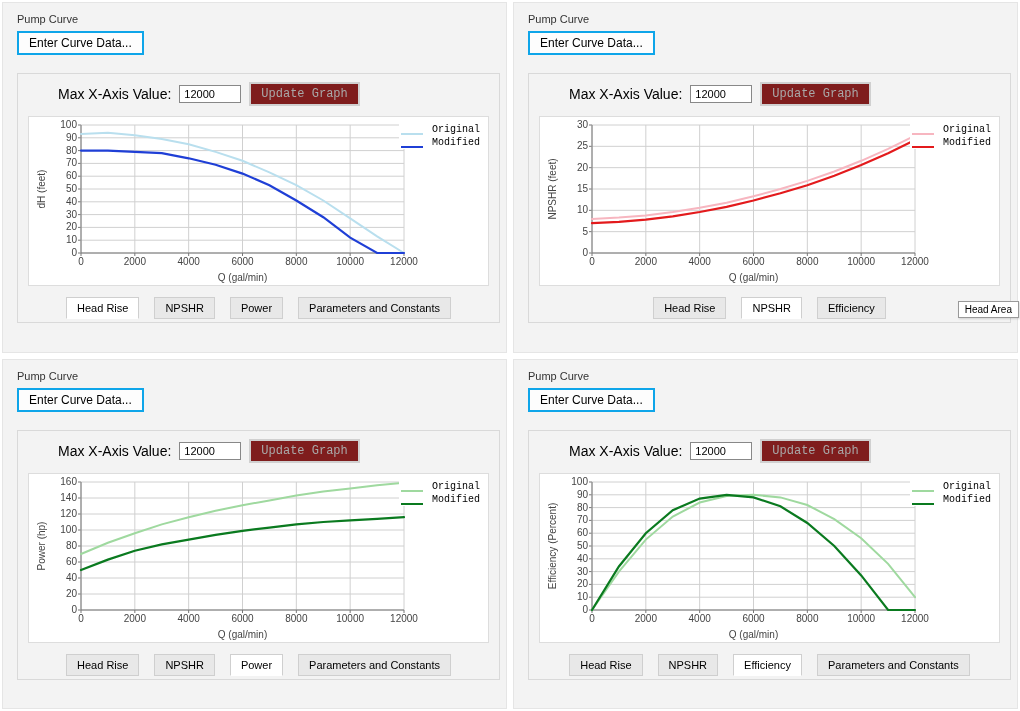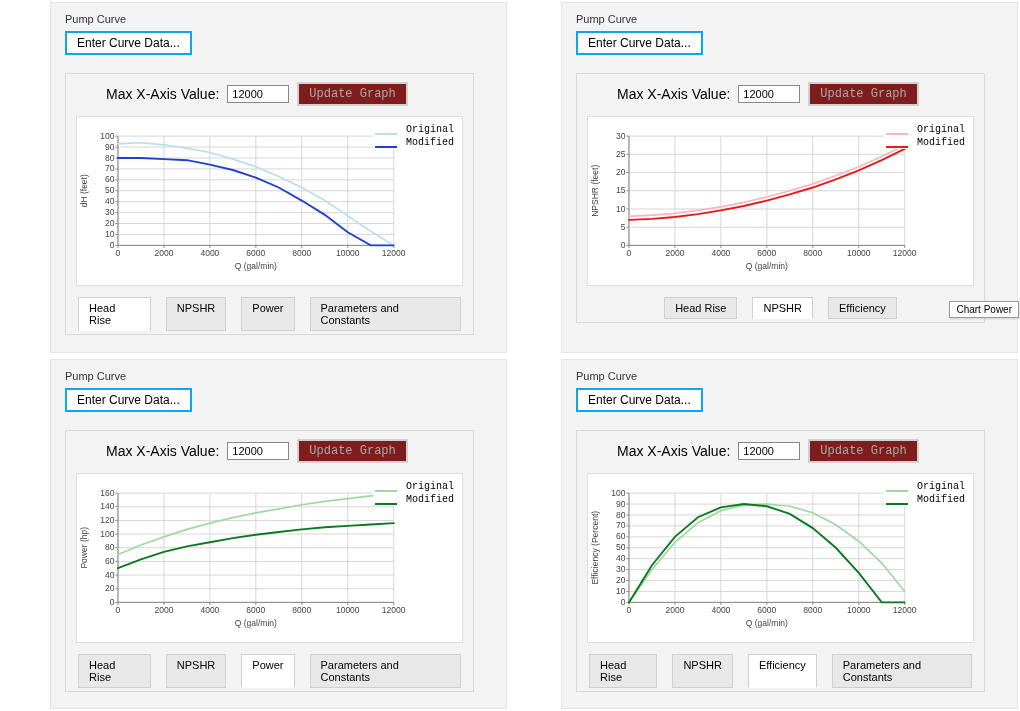--- a/index.html
+++ b/index.html
@@ -17,23 +17,22 @@
     display: grid;
     grid-template-columns: 1fr 1fr;
     grid-template-rows: 1fr 1fr;
     gap: 6px;
     width: 100%;
     height: 100%;
   }
   .panel {
     background: #f3f3f3;
     border: 1px solid #e5e5e5;
-    padding: 8px 32px 12px 14px;
+    padding: 8px 6px 12px 14px;
     position: relative;
-    margin-left: 48px;
   }
   .panel-title {
     font-size: 11px;
     color: #333;
     margin: 2px 0 6px 0;
   }
   .btn, .btn-disabled {
     display: inline-block;
     background: #fdfdfd;
     border: 2px solid #0ea5e9;
@@ -285,21 +284,21 @@
               <span class="legend-swatch" style="border-top-color: rgb(227, 26, 28);"></span>
               <span>Modified</span>
             </div>
         </div>
       </div>
       <div class="tabs">
           <div class="tab">Head Rise</div>
           <div class="tab active">NPSHR</div>
           <div class="tab">Efficiency</div>
         </div>
-      <div class="chartarea-tip" style="right:-2px; bottom:34px;">Chart Power</div>
+      <div class="chartarea-tip" style="right:-2px; bottom:34px;">Head Area</div>
     </div>
   </div>
 
   <div class="panel">
     <div class="panel-title">Pump Curve</div>
     <button class="btn">Enter Curve Data...</button>
     <div class="chart-outer">
       <div class="maxrow">
         <label>Max X-Axis Value:</label>
         <input type="text" value="12000" style="">

